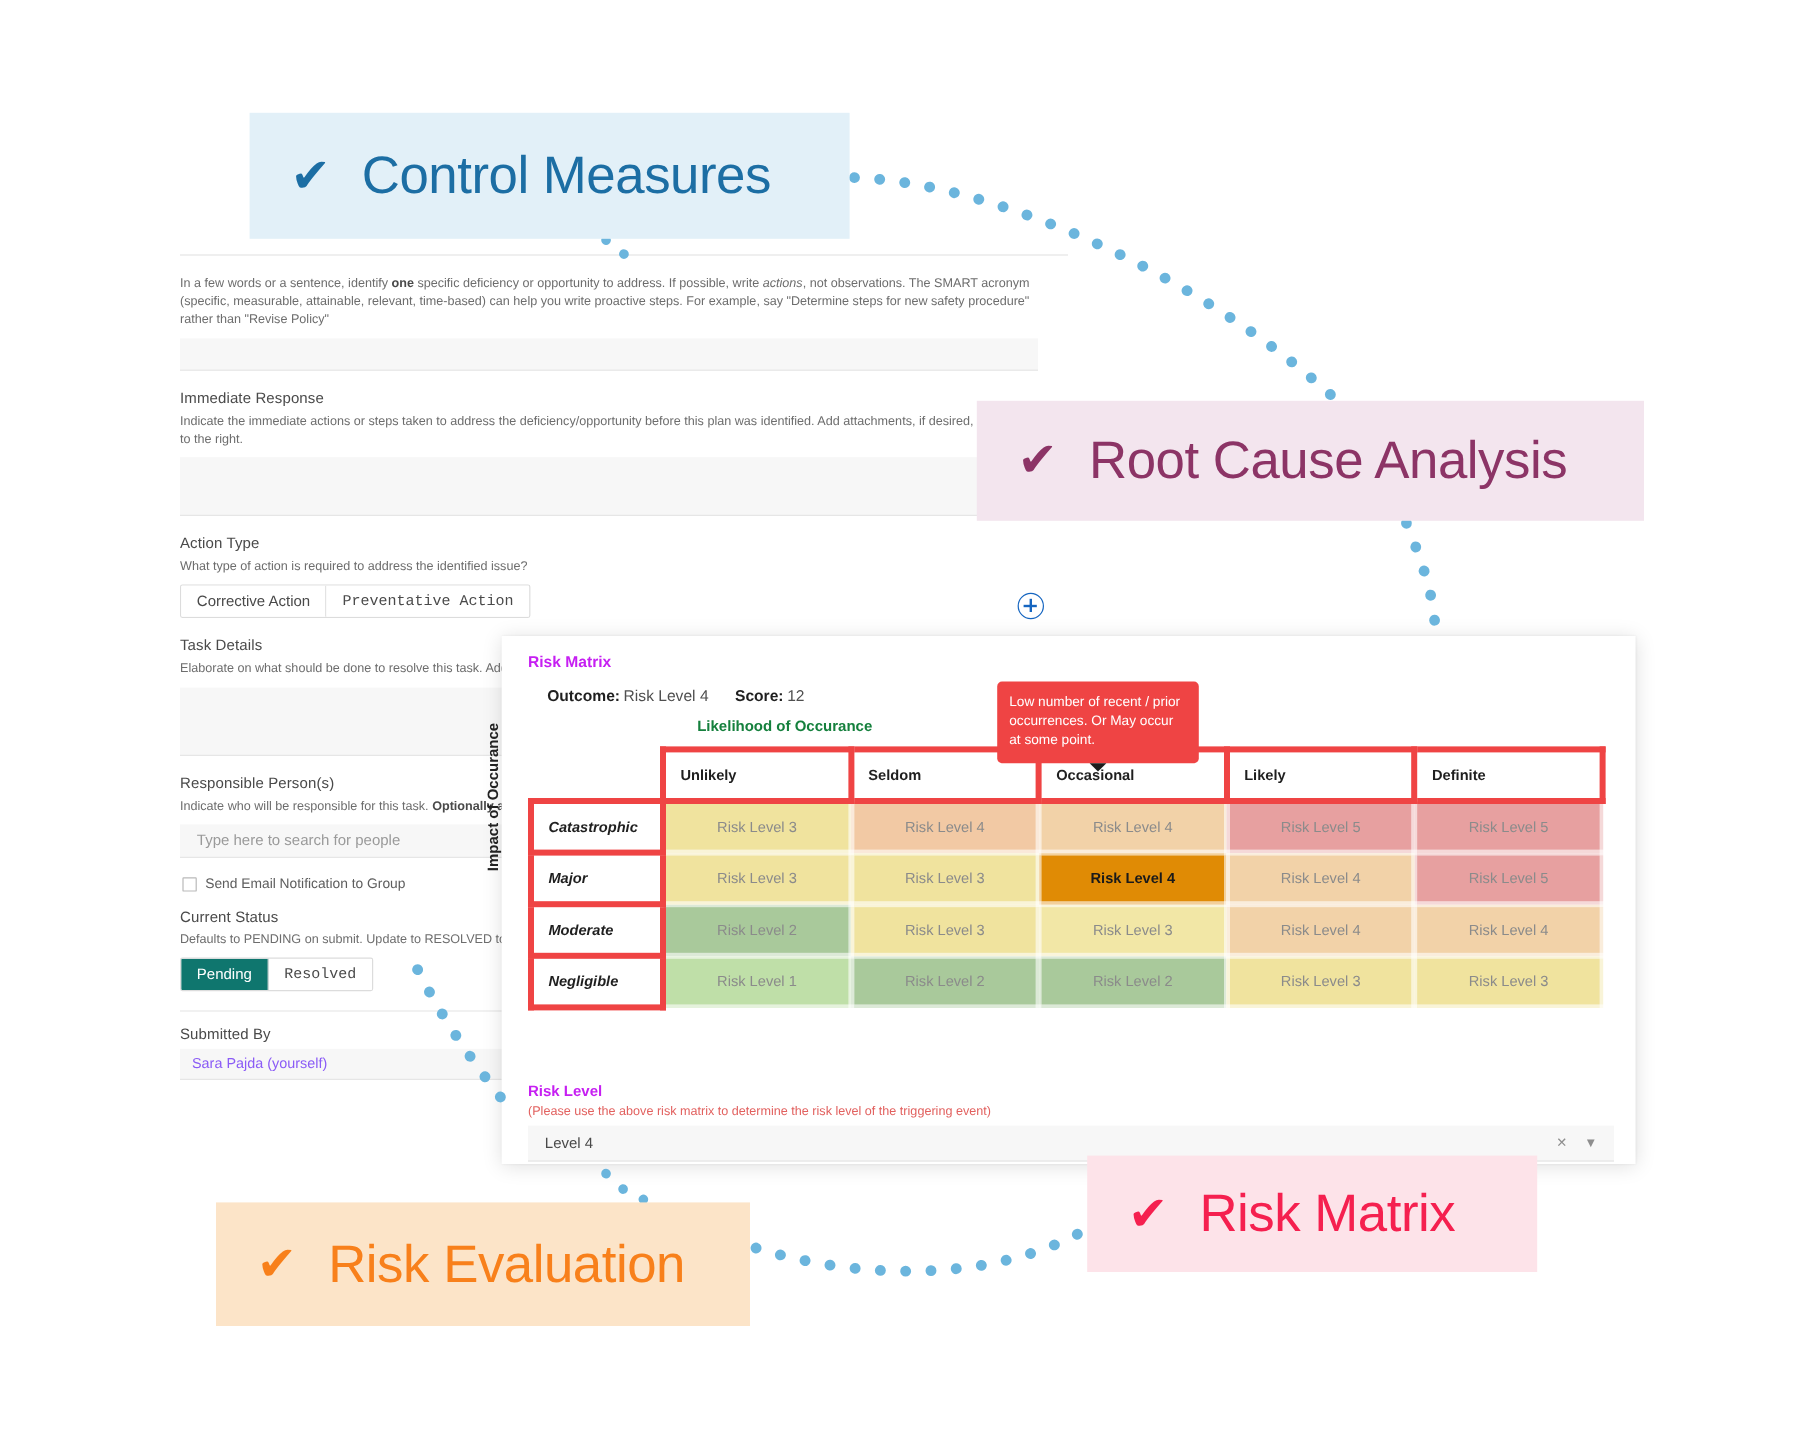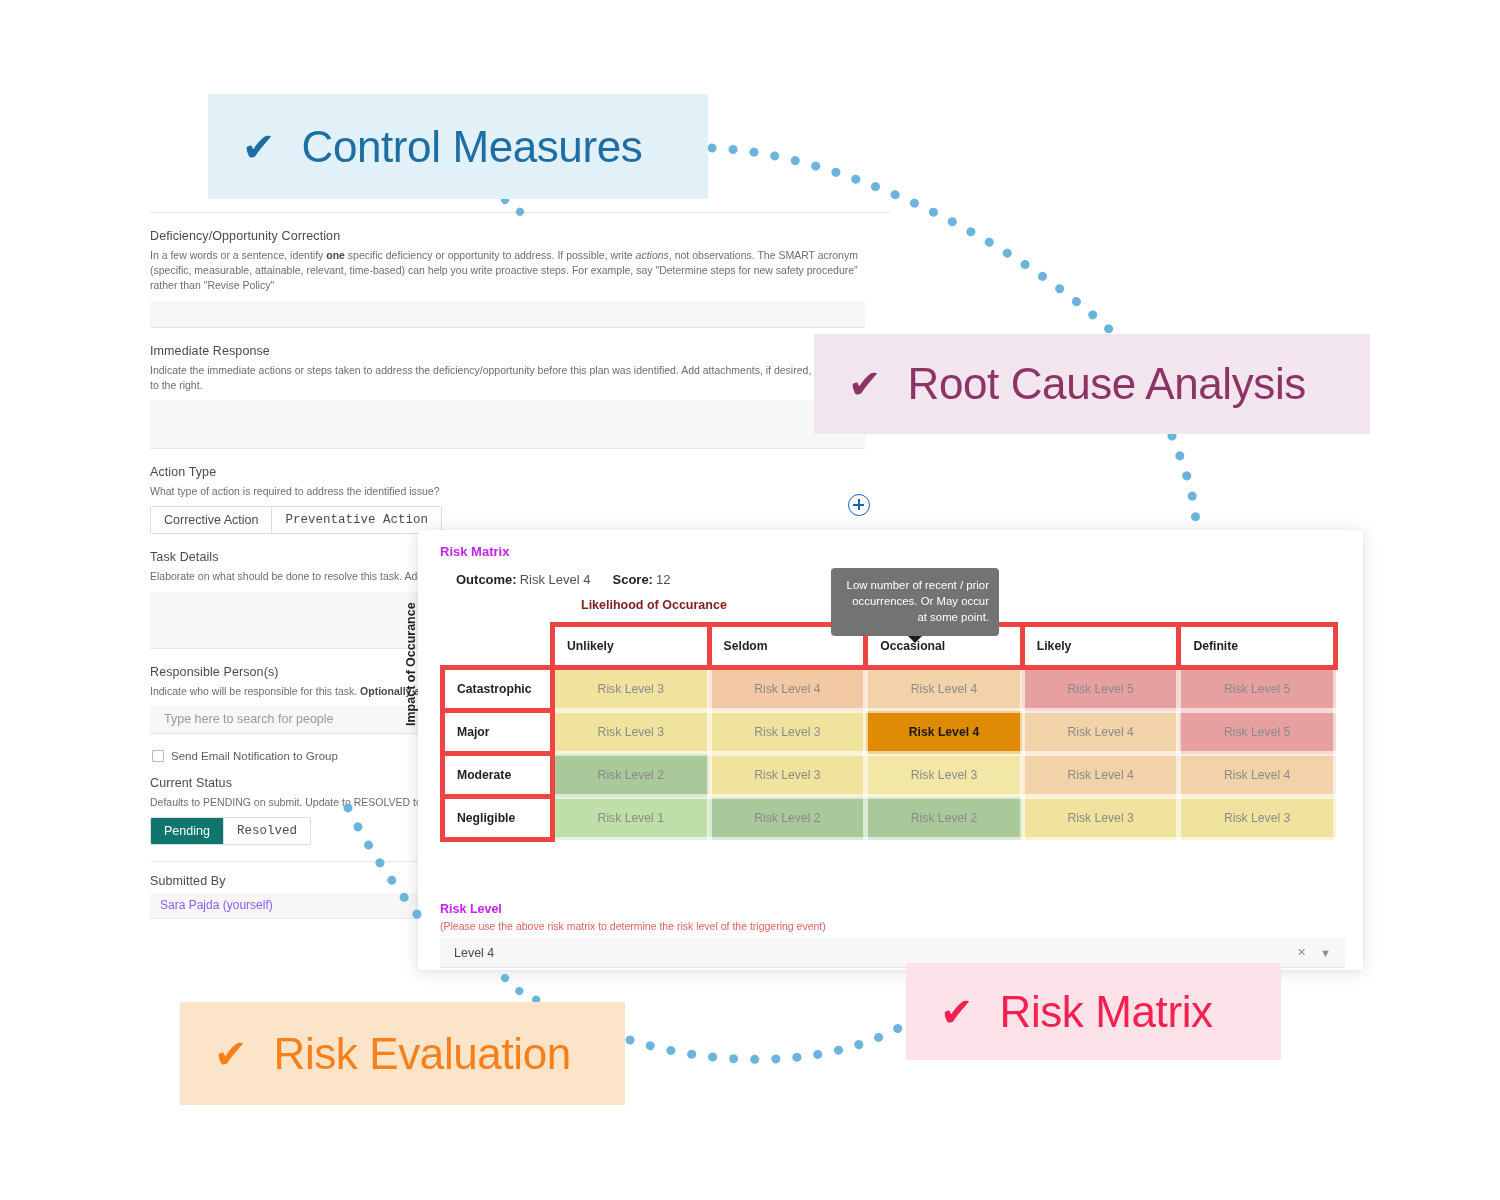--- a/index.html
+++ b/index.html
@@ -176,21 +176,21 @@
   .outcome-row .k { font-weight: bold; color: #1f1f1f; }
   .outcome-row .v { color: #4f4f4f; margin-left: 3px; }
   .outcome-row .gap { display:inline-block; width: 22px; }
 
   .lik-title {
     position: absolute;
     left: 163px;
     top: 68px;
     font-size: 12.5px;
     font-weight: bold;
-    color: #7f1d1d;
+    color: #15803d;
   }
 
   .grid-wrap {
     position: absolute;
     left: 22px;
     top: 92px;
     width: 900px;
   }
   table.riskgrid {
     border-collapse: collapse;
@@ -210,20 +210,21 @@
     color: #1f1f1f;
     background: #fff;
     height: 28px;
   }
   table.riskgrid th.corner { border: none; background: transparent; width: 110px; }
   table.riskgrid th.rowhead {
     font-weight: bold;
     color: #1f1f1f;
     background: #ffffff;
     width: 110px;
+    font-style: italic;
   }
   table.riskgrid td.cell {
     color: #8b8b8b;
     text-align: center;
     padding: 0;
     border-color: rgba(255,255,255,.6);
   }
   table.riskgrid td.cell.selected {
     color: #1a1a1a;
     font-weight: 600;
@@ -239,25 +240,25 @@
     font-weight: bold;
     color: #222;
     white-space: nowrap;
   }
 
   .tooltip {
     position: absolute;
     left: 413px;
     top: 38px;
     width: 168px;
-    background: #737373;
+    background: #ef4444;
     color: #ffffff;
     font-size: 11.4px;
     line-height: 1.42;
-    text-align: right;
+    text-align: left;
     padding: 9px 10px 10px 10px;
     border-radius: 4px;
     box-sizing: border-box;
     z-index: 5;
   }
   .tooltip::after {
     content: "";
     position: absolute;
     left: 50%;
     bottom: -7px;
@@ -333,21 +334,20 @@
   }
 </style>
 </head>
 <body>
 
 <div id="stage">
 
   <div class="form-panel">
 
     <div class="field">
-      <div class="field-label">Deficiency/Opportunity Correction</div>
       <div class="field-help"><span>In a few words or a sentence, identify </span><b>one</b><span> specific deficiency or opportunity to address.  If possible, write </span><i>actions</i><span>, not observations.  The SMART acronym (specific, measurable, attainable, relevant, time-based) can help you write proactive steps.  For example, say "Determine steps for new safety procedure" rather than "Revise Policy"</span></div>
       <div class="textarea-box"></div>
     </div>
 
     <div class="field">
       <div class="field-label">Immediate Response</div>
       <div class="field-help"><span>Indicate the immediate actions or steps taken to address the deficiency/opportunity before this plan was identified.  Add attachments, if desired, via the </span><span class="plus-inline"></span><span> icon to the right.</span></div>
       <div class="textarea-box tall"></div>
     </div>
 

